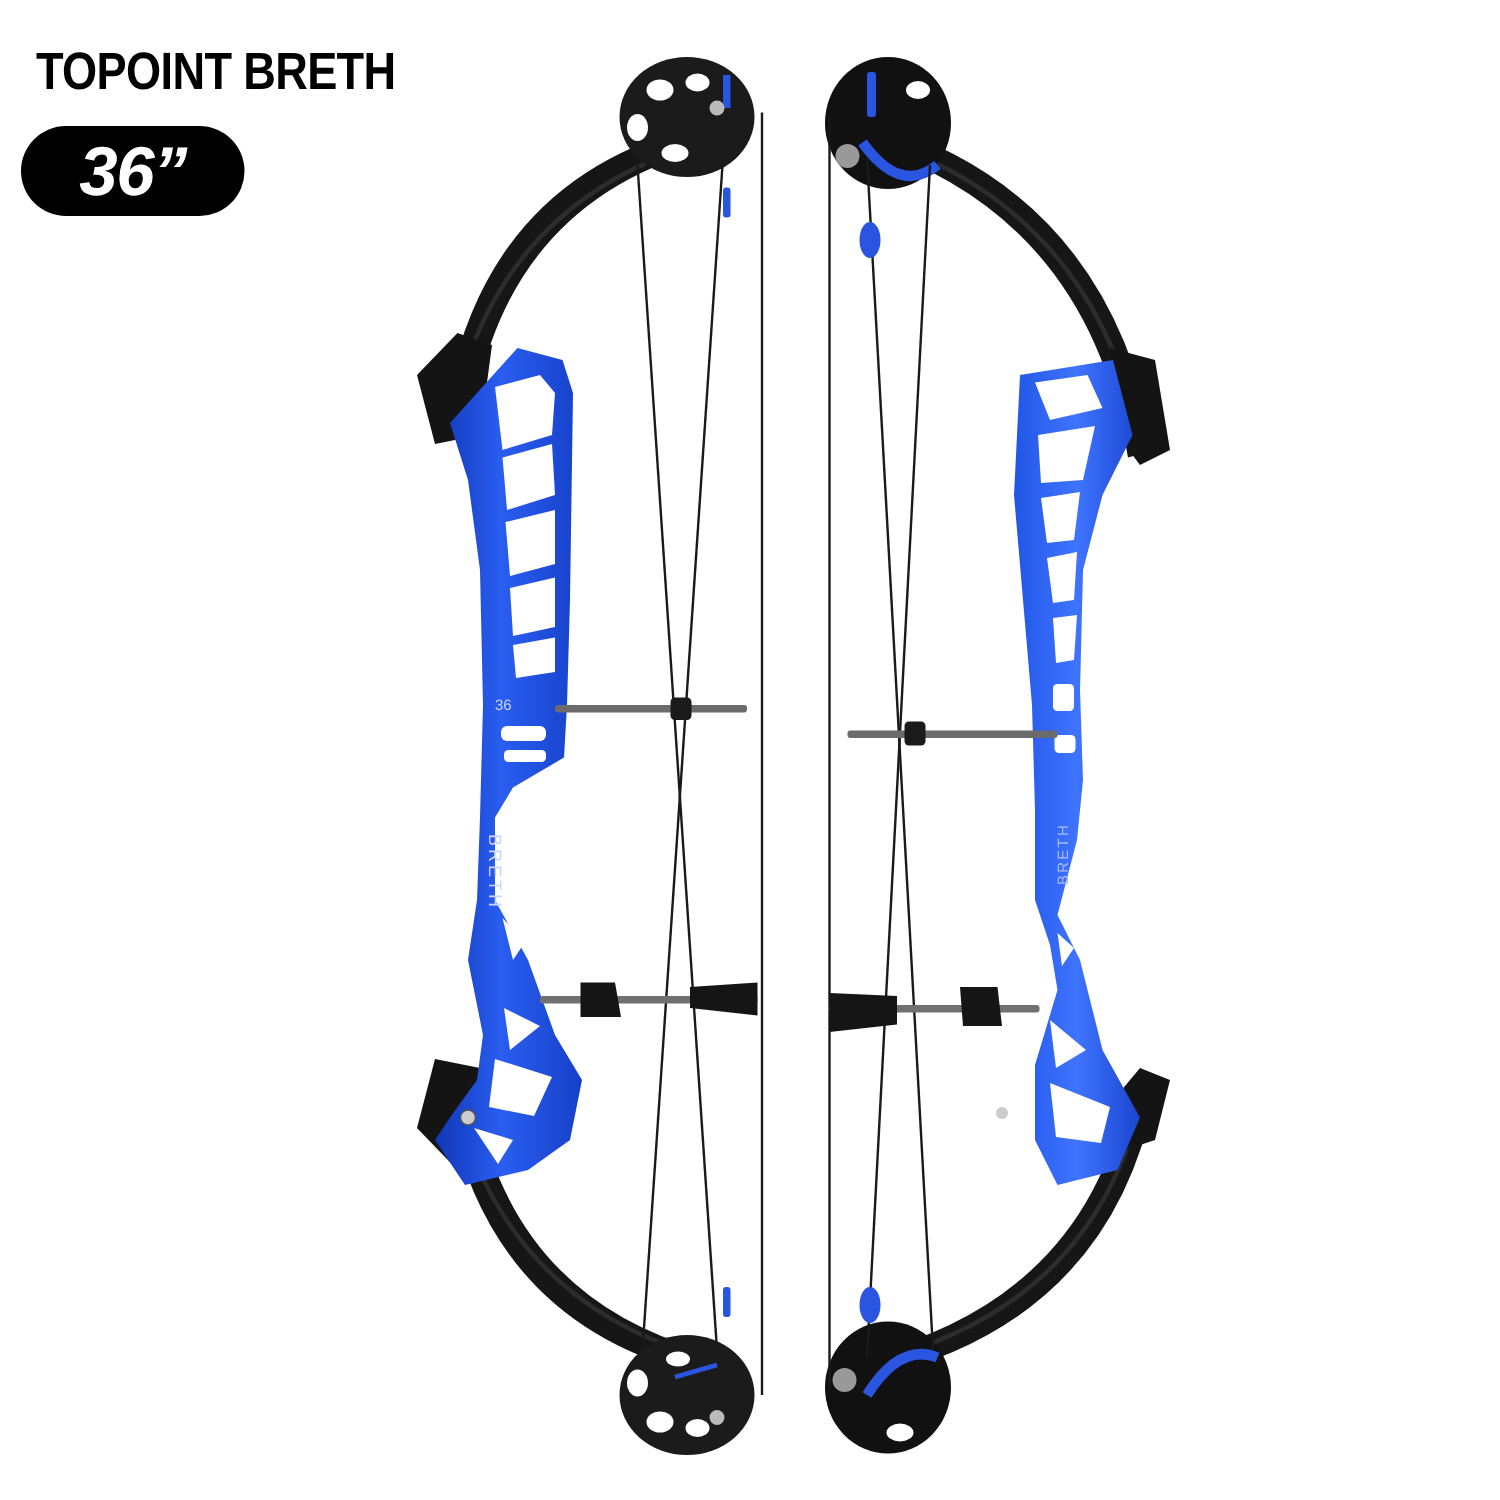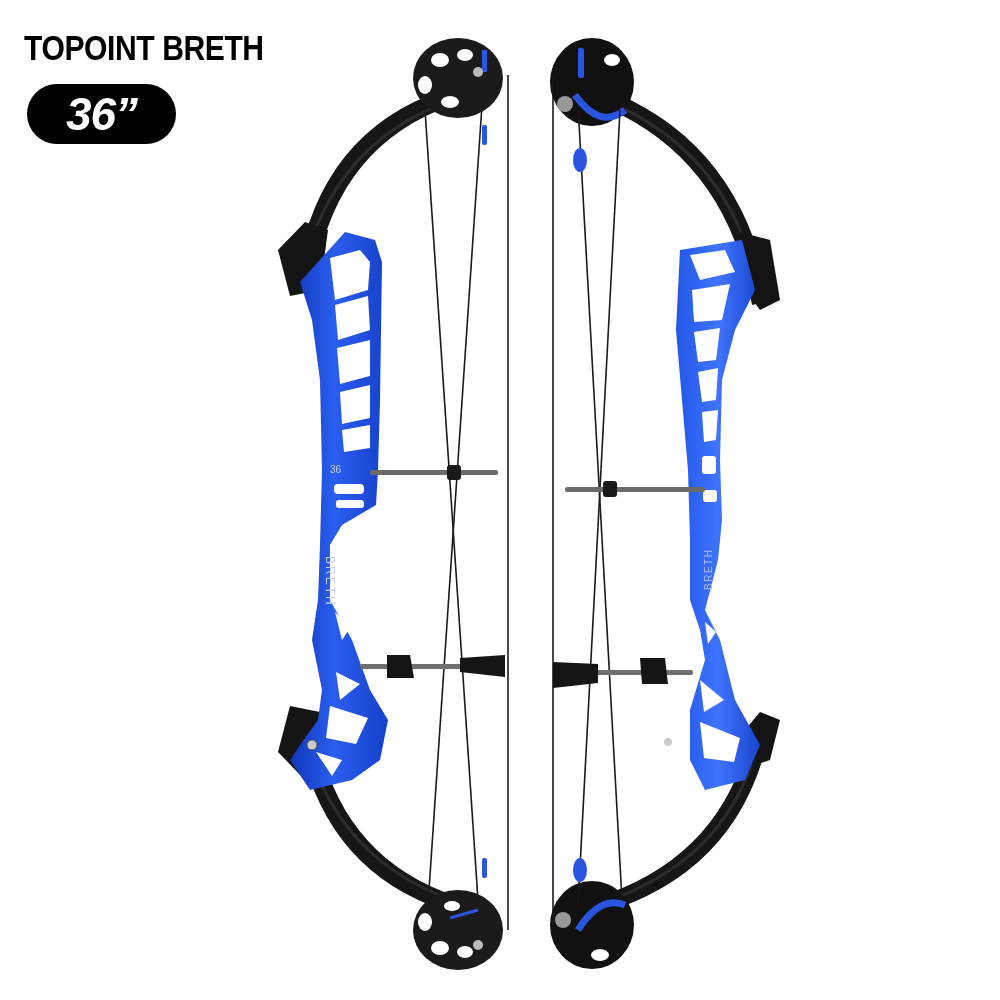--- a/index.html
+++ b/index.html
@@ -1,18 +1,18 @@
 <!DOCTYPE html>
 <html><head>
 <meta charset="utf-8">
 <style>
   html,body{margin:0;padding:0;background:#ffffff;}
   body{width:1000px;height:1000px;position:relative;overflow:hidden;font-family:"Liberation Sans",sans-serif;}
   .title{position:absolute;left:24px;top:30px;font-family:"Liberation Sans",sans-serif;font-weight:bold;font-size:35px;letter-spacing:-0.5px;color:#000;transform:scaleX(0.86);transform-origin:left top;white-space:nowrap;line-height:1;}
-  .badge{position:absolute;left:27px;top:84px;width:149px;height:60px;background:#000;border-radius:30px;display:flex;align-items:center;justify-content:center;}
+  .badge{position:absolute;left:14px;top:84px;width:149px;height:60px;background:#000;border-radius:30px;display:flex;align-items:center;justify-content:center;}
   .badge span{color:#fff;font-family:"Liberation Sans",sans-serif;font-weight:bold;font-style:italic;font-size:46px;letter-spacing:-1px;line-height:1;}
   svg.stage{position:absolute;left:0;top:0;}
 </style>
 </head>
 <body>
 
 <div class="title">TOPOINT BRETH</div>
 <div class="badge">
   <span>36”</span>
 </div>

